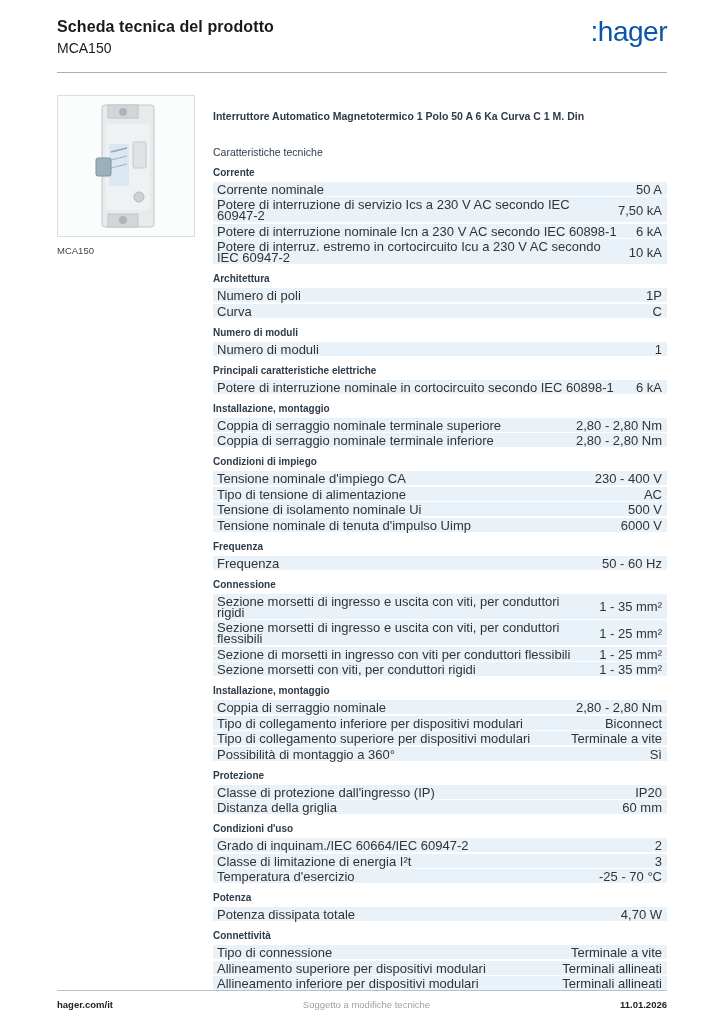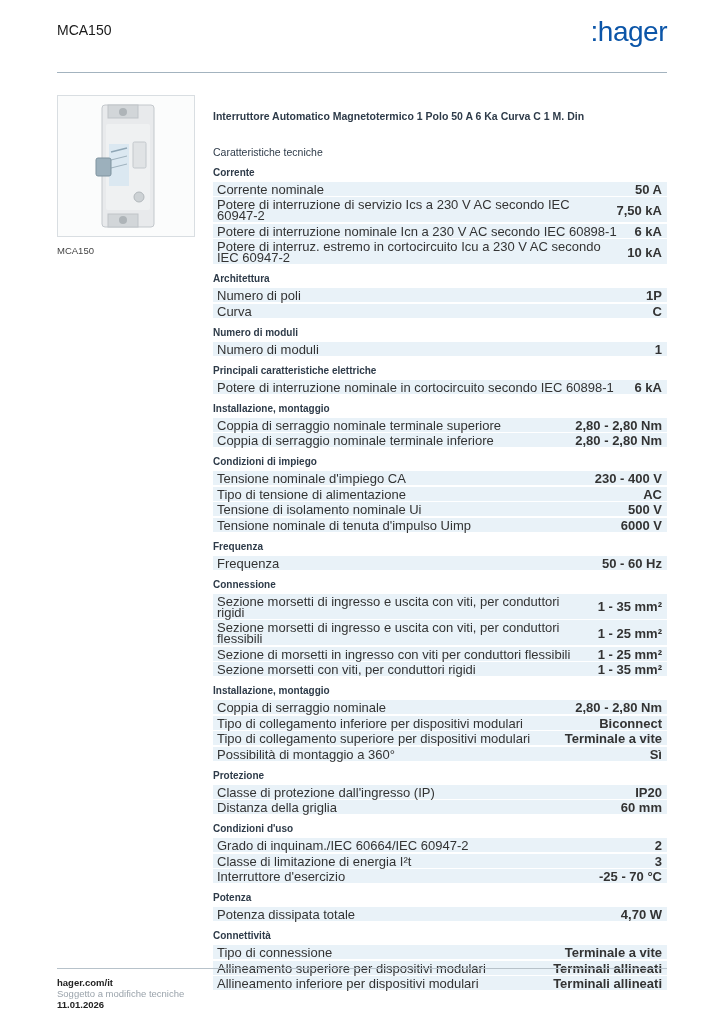--- a/index.html
+++ b/index.html
@@ -19,35 +19,36 @@
   .product-image-box { width:138px; height:142px; border:1px solid #d9dee2; background:#fbfcfc; display:flex; align-items:center; justify-content:center; }
   .image-caption { margin-top:8px; font-size:9.5px; color:#444; }
 
   
   .specs { position:absolute; left:213px; top:95px; width:454px; }
   .product-name { font-size:10.5px; font-weight:bold; color:#2e3b49; line-height:1.3;margin-top:15px; }
   .specs-heading { font-size:10.5px; font-weight:normal; color:#2e3b49; margin-top:22px; }
   .section-title { font-size:10px; font-weight:bold; color:#2e3b49; margin-top:9px; margin-bottom:4px; }
   .spec-row { display:flex; justify-content:space-between; align-items:center; background:#e9f2f8; padding:2px 5px 1px 4px; margin-bottom:1.5px; font-size:13px; line-height:11px; color:#333; min-height:13.5px; }
   .row-label { text-align:left; }
-  .row-value { text-align:right; white-space:nowrap; padding-left:12px;font-weight:bold; }
-
-  
-  .footer { position:absolute; left:57px; right:57px; bottom:14px; border-top:1px solid #b7c2ca; padding-top:8px; display:flex; justify-content:space-between; align-items:baseline; font-size:9.5px;flex-direction:column; }
+  .row-value { text-align:right; white-space:nowrap; padding-left:12px; }
+
+  
+  .footer { position:absolute; left:57px; right:57px; bottom:14px; border-top:1px solid #b7c2ca; padding-top:8px; display:flex; justify-content:space-between; align-items:baseline; font-size:9.5px; }
   .footer-left { font-weight:bold; color:#222; text-decoration:none; }
   .footer-center { color:#9aa3ab; }
   .footer-right { font-weight:bold; color:#222; }
 </style>
 </head>
 <body>
 
 <div class="page">
 
   <div class="header">
     <div>
+      <div class="header-title">Scheda tecnica del prodotto</div>
       <div class="header-sub">MCA150</div>
     </div>
     <div class="logo">:hager</div>
   </div>
   <div class="header-rule"></div>
 
   <div class="left-col">
     <div class="product-image-box">
       <svg width="96" height="128" viewBox="0 0 96 128" xmlns="http://www.w3.org/2000/svg">
         <rect x="24" y="3" width="52" height="122" rx="3" fill="#e8eaec" stroke="#c3c8cc"></rect>
@@ -206,21 +207,21 @@
           <div class="section-title">Condizioni d'uso</div>
           <div class="spec-row">
             <span class="row-label">Grado di inquinam./IEC 60664/IEC 60947-2</span>
             <span class="row-value">2</span>
           </div>
           <div class="spec-row">
             <span class="row-label">Classe di limitazione di energia I²t</span>
             <span class="row-value">3</span>
           </div>
           <div class="spec-row">
-            <span class="row-label">Interruttore d'esercizio</span>
+            <span class="row-label">Temperatura d'esercizio</span>
             <span class="row-value">-25 - 70 °C</span>
           </div>
         </section>
         <section>
           <div class="section-title">Potenza</div>
           <div class="spec-row">
             <span class="row-label">Potenza dissipata totale</span>
             <span class="row-value">4,70 W</span>
           </div>
         </section>

